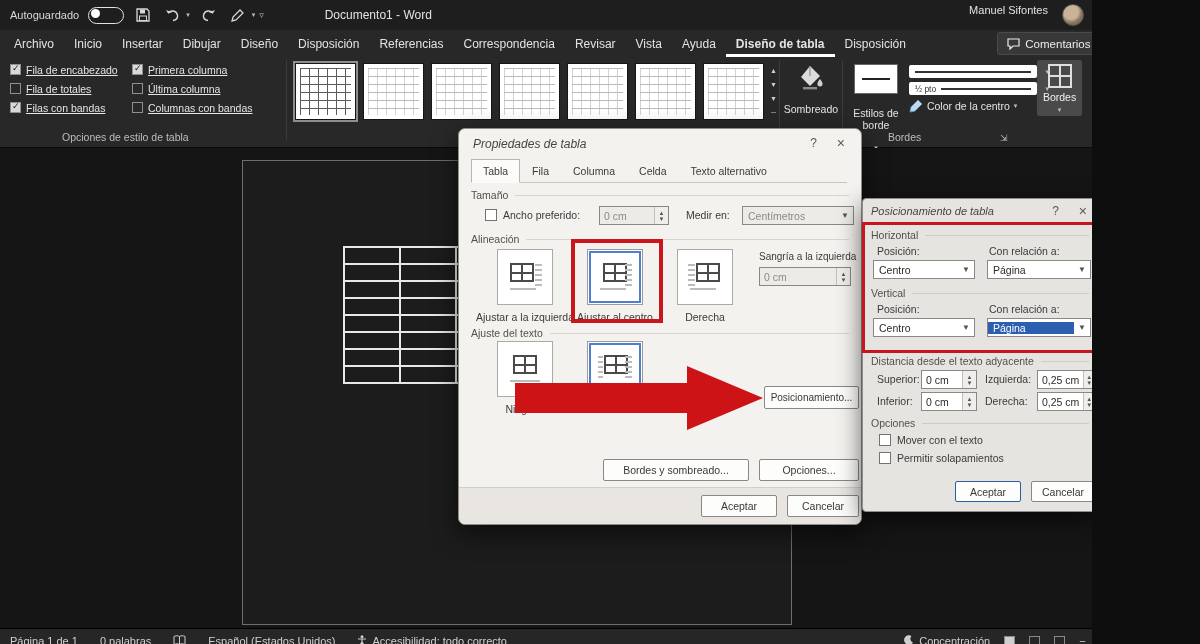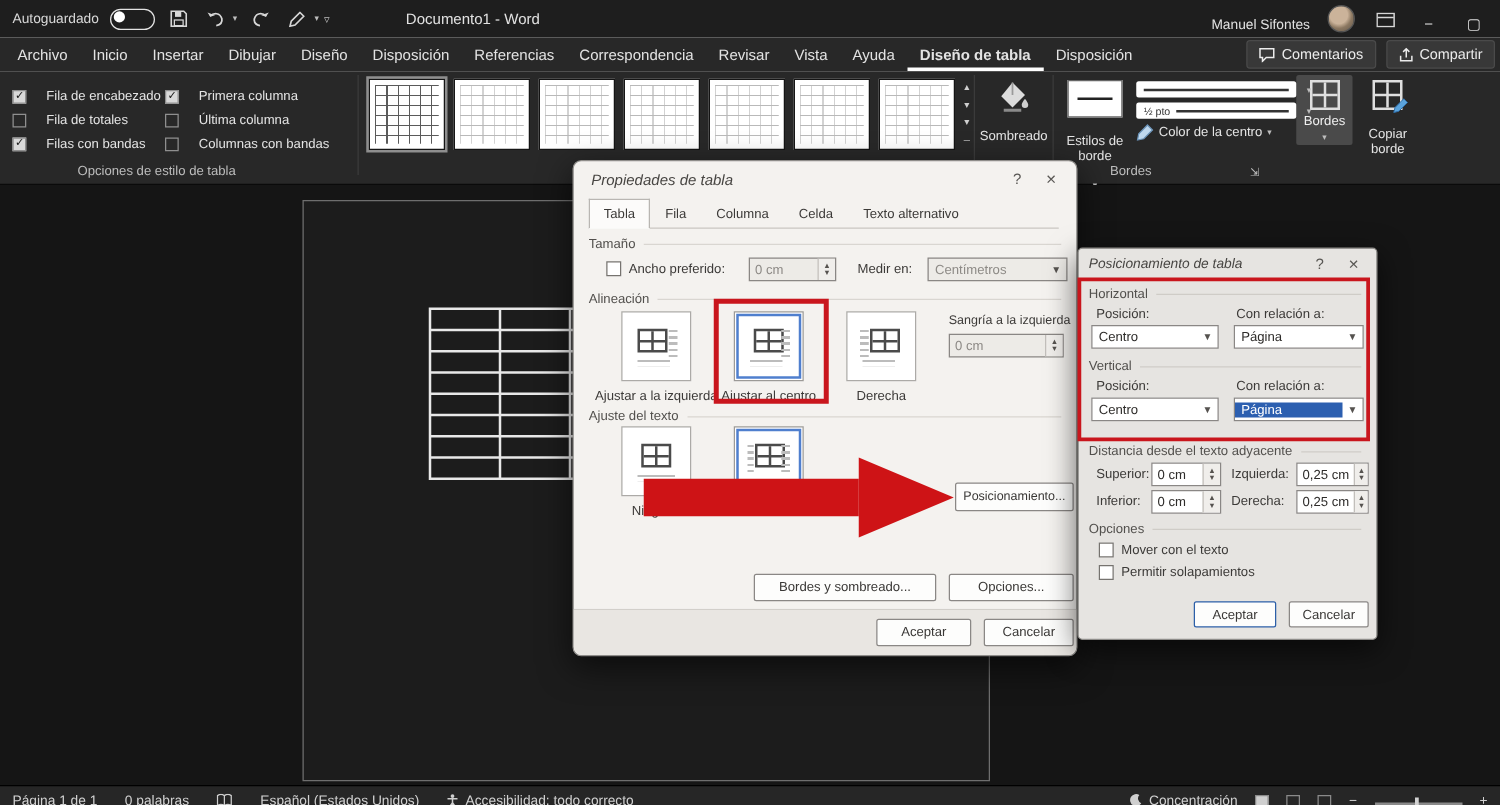--- a/index.html
+++ b/index.html
@@ -1,48 +1,48 @@
 <!DOCTYPE html>
 <html><head>
 <meta charset="utf-8">
 <style>
   html,body{margin:0;padding:0;background:#0e0e0e;}
-  #app{position:relative;width:1200px;height:644px;overflow:hidden;background:#ffffff;
+  #app{position:relative;width:1092px;height:644px;overflow:hidden;background:#404040;
        font-family:"Liberation Sans",sans-serif;color:#e6e6e6;-webkit-font-smoothing:antialiased;}
   .abs{position:absolute;}
 
   
   .titlebar{left:0;top:0;width:1200px;height:30px;background:#1e1e1e;display:flex;align-items:center;padding:0 10px;box-sizing:border-box;gap:9px;}
   .tb-label{font-size:11px;color:#d9d9d9;}
   .toggle{width:34px;height:15px;border:1.5px solid #e3e3e3;border-radius:9px;position:relative;}
   .toggle .knob{position:absolute;left:2px;top:1.5px;width:9px;height:9px;border-radius:50%;background:#fff;}
   .qat-ico{width:20px;height:20px;display:flex;align-items:center;justify-content:center;color:#d7d7d7;}
   .qat-ico svg{display:block;}
   .tiny-dd{font-size:7px;color:#bdbdbd;margin-left:-5px;}
   .doc-title{font-size:12px;color:#e2e2e2;margin-left:52px;white-space:nowrap;}
   .searchbox{margin-left:34px;width:156px;height:19px;background:#3e3e3e;border-radius:3px;display:flex;align-items:center;padding:0 7px;gap:6px;}
   .searchbox .ph{font-size:11px;color:#9b9b9b;}
-  .tb-right{margin-left:auto;display:flex;align-items:flex-end;gap:14px;}
+  .tb-right{margin-left:auto;display:flex;align-items:flex-start;gap:14px;}
   .user-name{font-size:11px;color:#e2e2e2;}
   .avatar{width:20px;height:20px;border-radius:50%;background:radial-gradient(circle at 40% 35%,#cbb39a 0 40%,#8c7861 60%,#5c5248 100%);border:1px solid #555;}
   .winbtn{font-size:12px;color:#d9d9d9;width:22px;text-align:center;}
 
   
   .tabrow{left:0;top:30px;width:1200px;height:27px;background:#282828;display:flex;align-items:flex-end;padding:0 4px;box-sizing:border-box;}
   .rtab{padding:5px 10px 6px;font-size:12px;color:#e3e3e3;white-space:nowrap;}
   .rtab.active{font-weight:bold;border-bottom:3px solid #fff;padding-bottom:3px;}
   .tab-actions{margin-left:auto;display:flex;align-items:center;gap:8px;padding-bottom:2px;}
   .pillbtn{display:flex;align-items:center;gap:5px;background:#383838;border:1px solid #4a4a4a;border-radius:3px;height:21px;padding:0 9px;font-size:11.5px;color:#ececec;white-space:nowrap;}
 
   
   .ribbon{left:0;top:57px;width:1200px;height:91px;background:#282828;border-bottom:1px solid #0a0a0a;box-sizing:border-box;}
   .rib-row{position:absolute;left:0;top:0;width:1200px;height:72px;display:flex;align-items:flex-start;}
   .grp-sep{width:1px;height:80px;background:#3b3b3b;margin-top:3px;}
   .chk-grid{display:grid;grid-template-columns:118px 150px;grid-auto-rows:19px;padding:7px 4px 0 10px;column-gap:4px;}
-  .chk-item{display:flex;align-items:flex-end;gap:16px;}
+  .chk-item{display:flex;align-items:flex-start;gap:5px;text-decoration:underline;}
   .rcb{width:11px;height:11px;border:1px solid #8f8f8f;box-sizing:border-box;background:#282828;position:relative;flex:none;}
   .rcb.on{background:#d9d9d9;}
   .rcb.on::after{content:"✓";position:absolute;left:1px;top:-2px;font-size:9px;color:#1c1c1c;}
   .chk-item .lbl{font-size:10.5px;color:#e4e4e4;white-space:nowrap;}
   .rib-grp-label{position:absolute;top:74px;font-size:10.5px;color:#bdbdbd;}
 
   .gallery{display:flex;gap:7px;padding:6px 4px 0 8px;}
   .thumb{width:61px;height:57px;background:#fff;border:1px solid #151515;box-sizing:border-box;padding:4px;}
   .thumb.sel{outline:2px solid #8e8e8e;}
   .thumb .pat{width:100%;height:100%;

